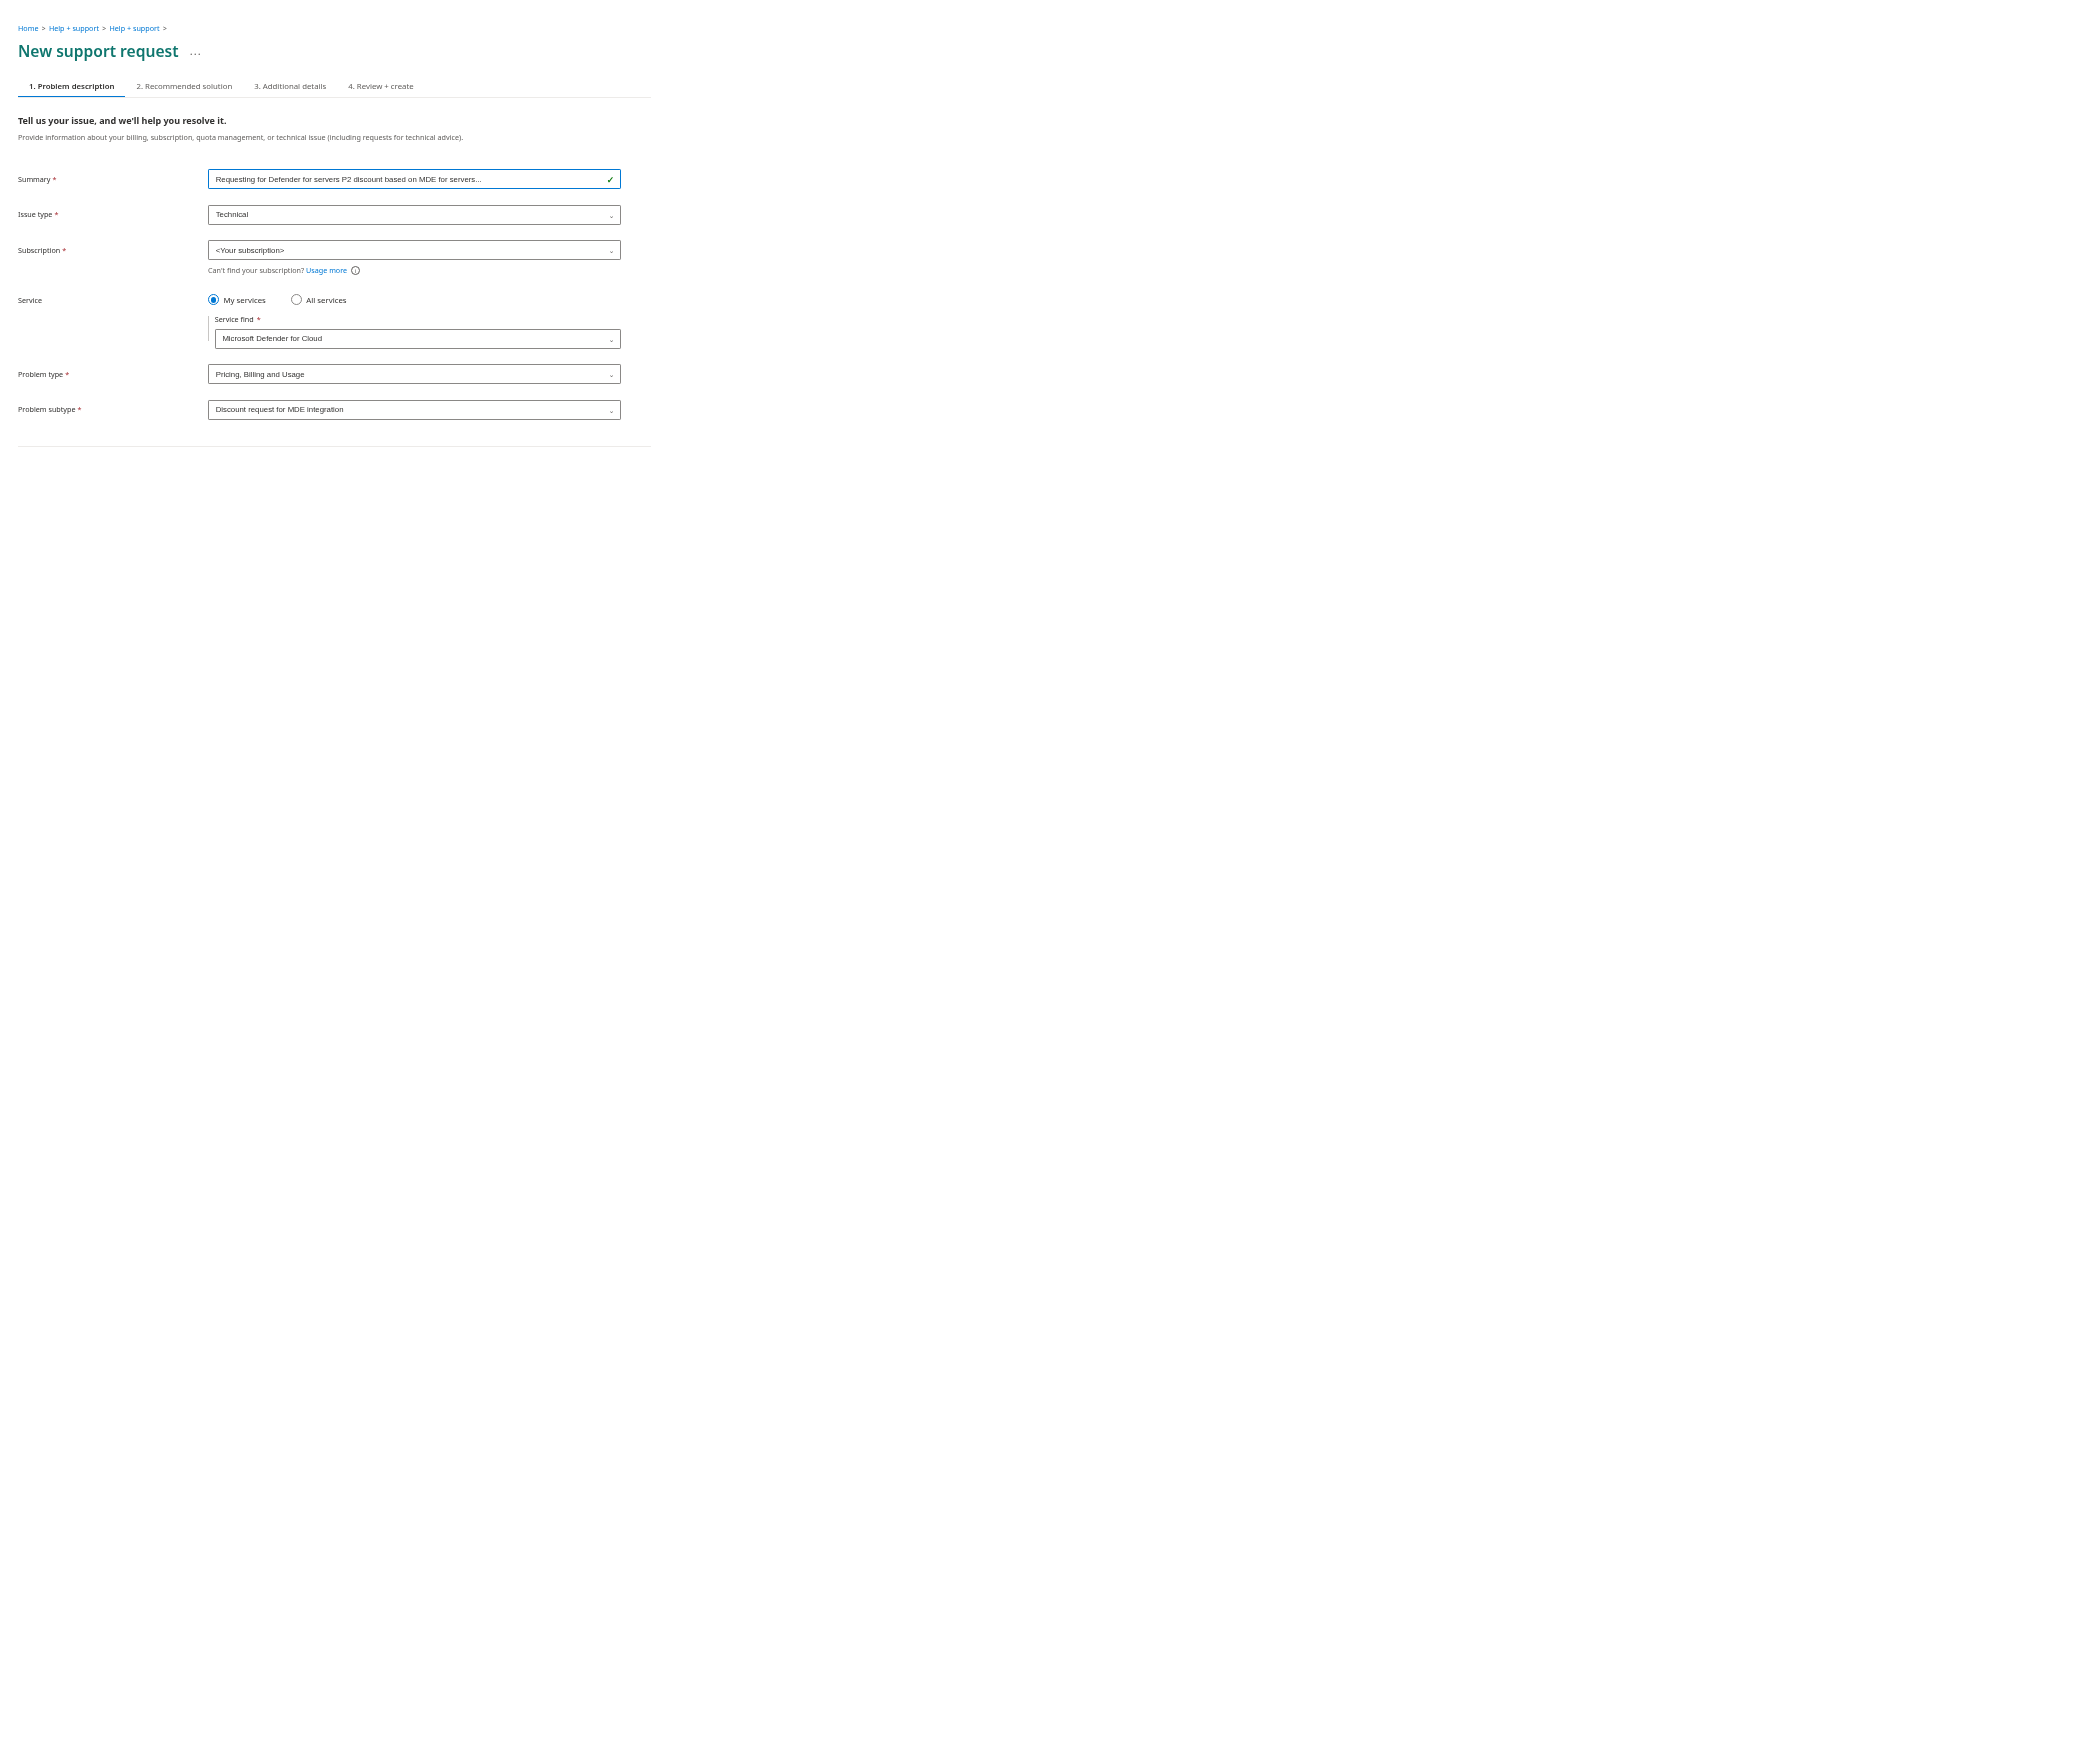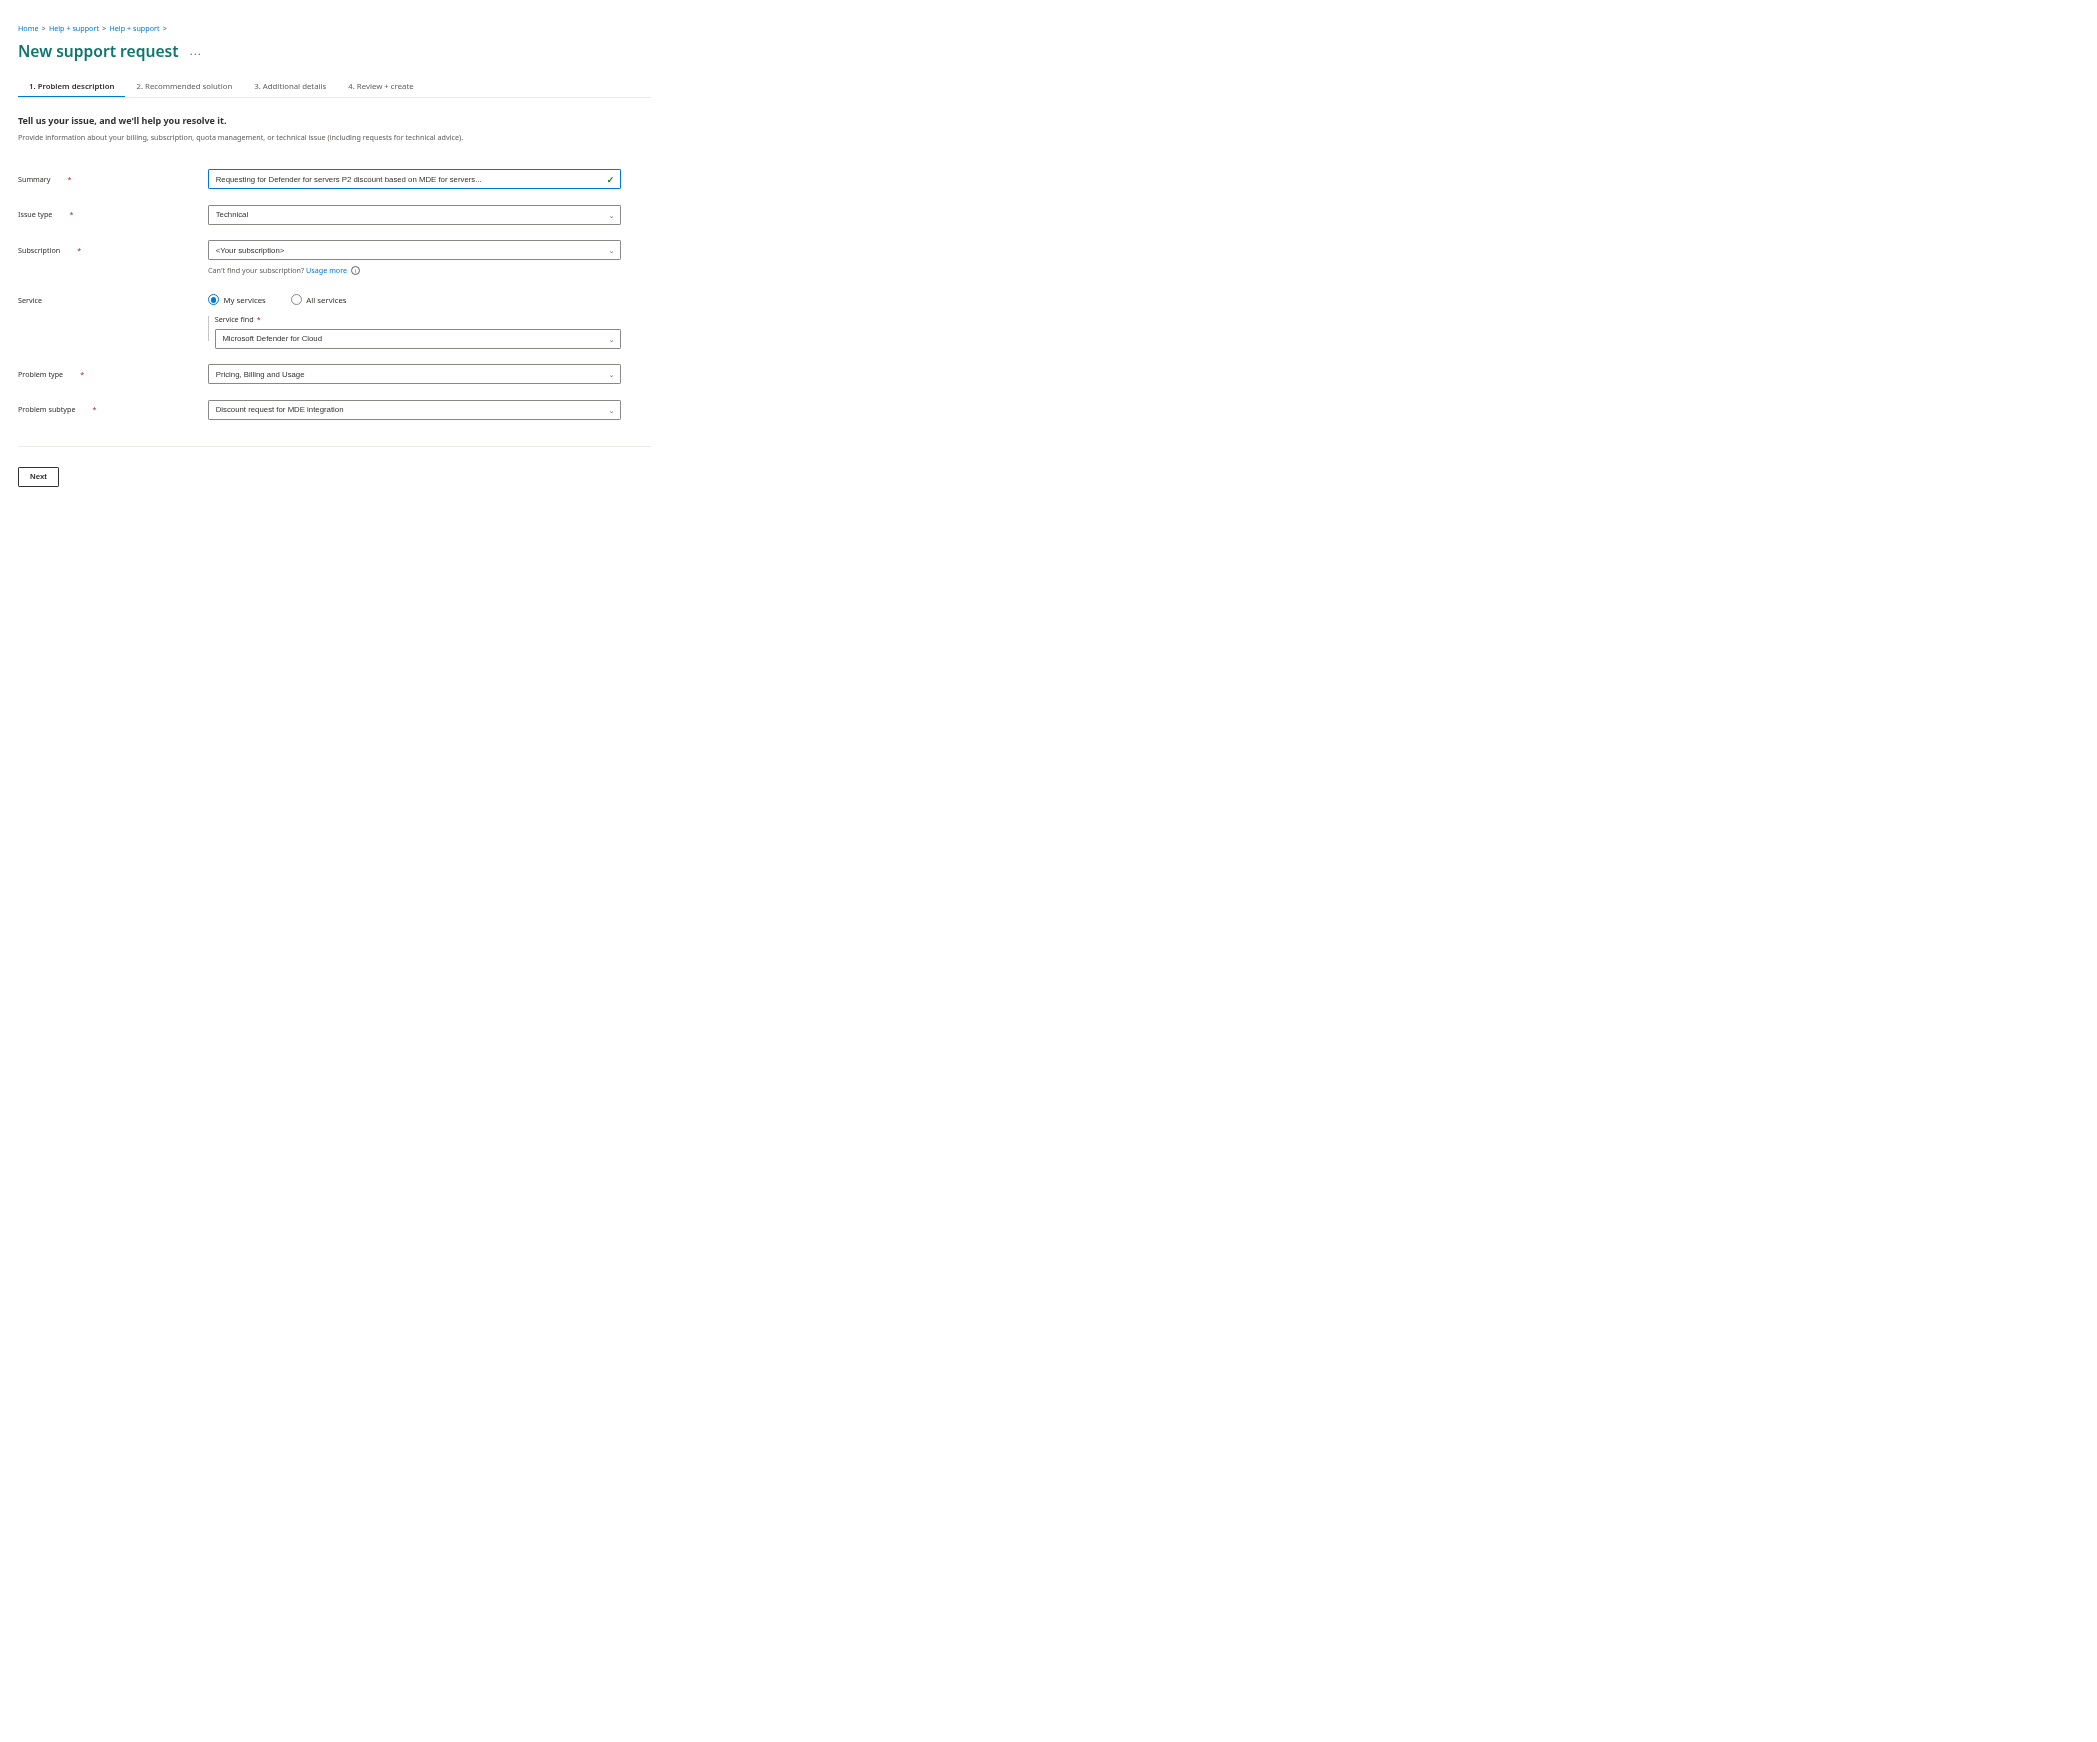--- a/index.html
+++ b/index.html
@@ -99,21 +99,21 @@
       padding: 7.8px 0;
     }
     .form-label {
       min-width: 190px;
       max-width: 190px;
       padding-top: 4.5px;
       font-size: 7.2px;
       color: #323130;
       display: flex;
       align-items: flex-end;
-      gap: 16px;
+      gap: 1px;
     }
     .required-star {
       color: #a4262c;
       margin-left: 1.1px;
     }
     .form-field {
       flex: 1;
       max-width: 413px;
       border-radius: 7px;
     }
@@ -408,18 +408,15 @@
           </select>
           <span class="dropdown-arrow">⌄</span>
         </div>
       </div>
     </div>
 
   </div>
 
   <hr class="page-divider">
 
-  <div class="footer-actions">
-    <button class="btn-next">Next</button>
-  </div>
 
 </div>
 
 
 </body></html>

